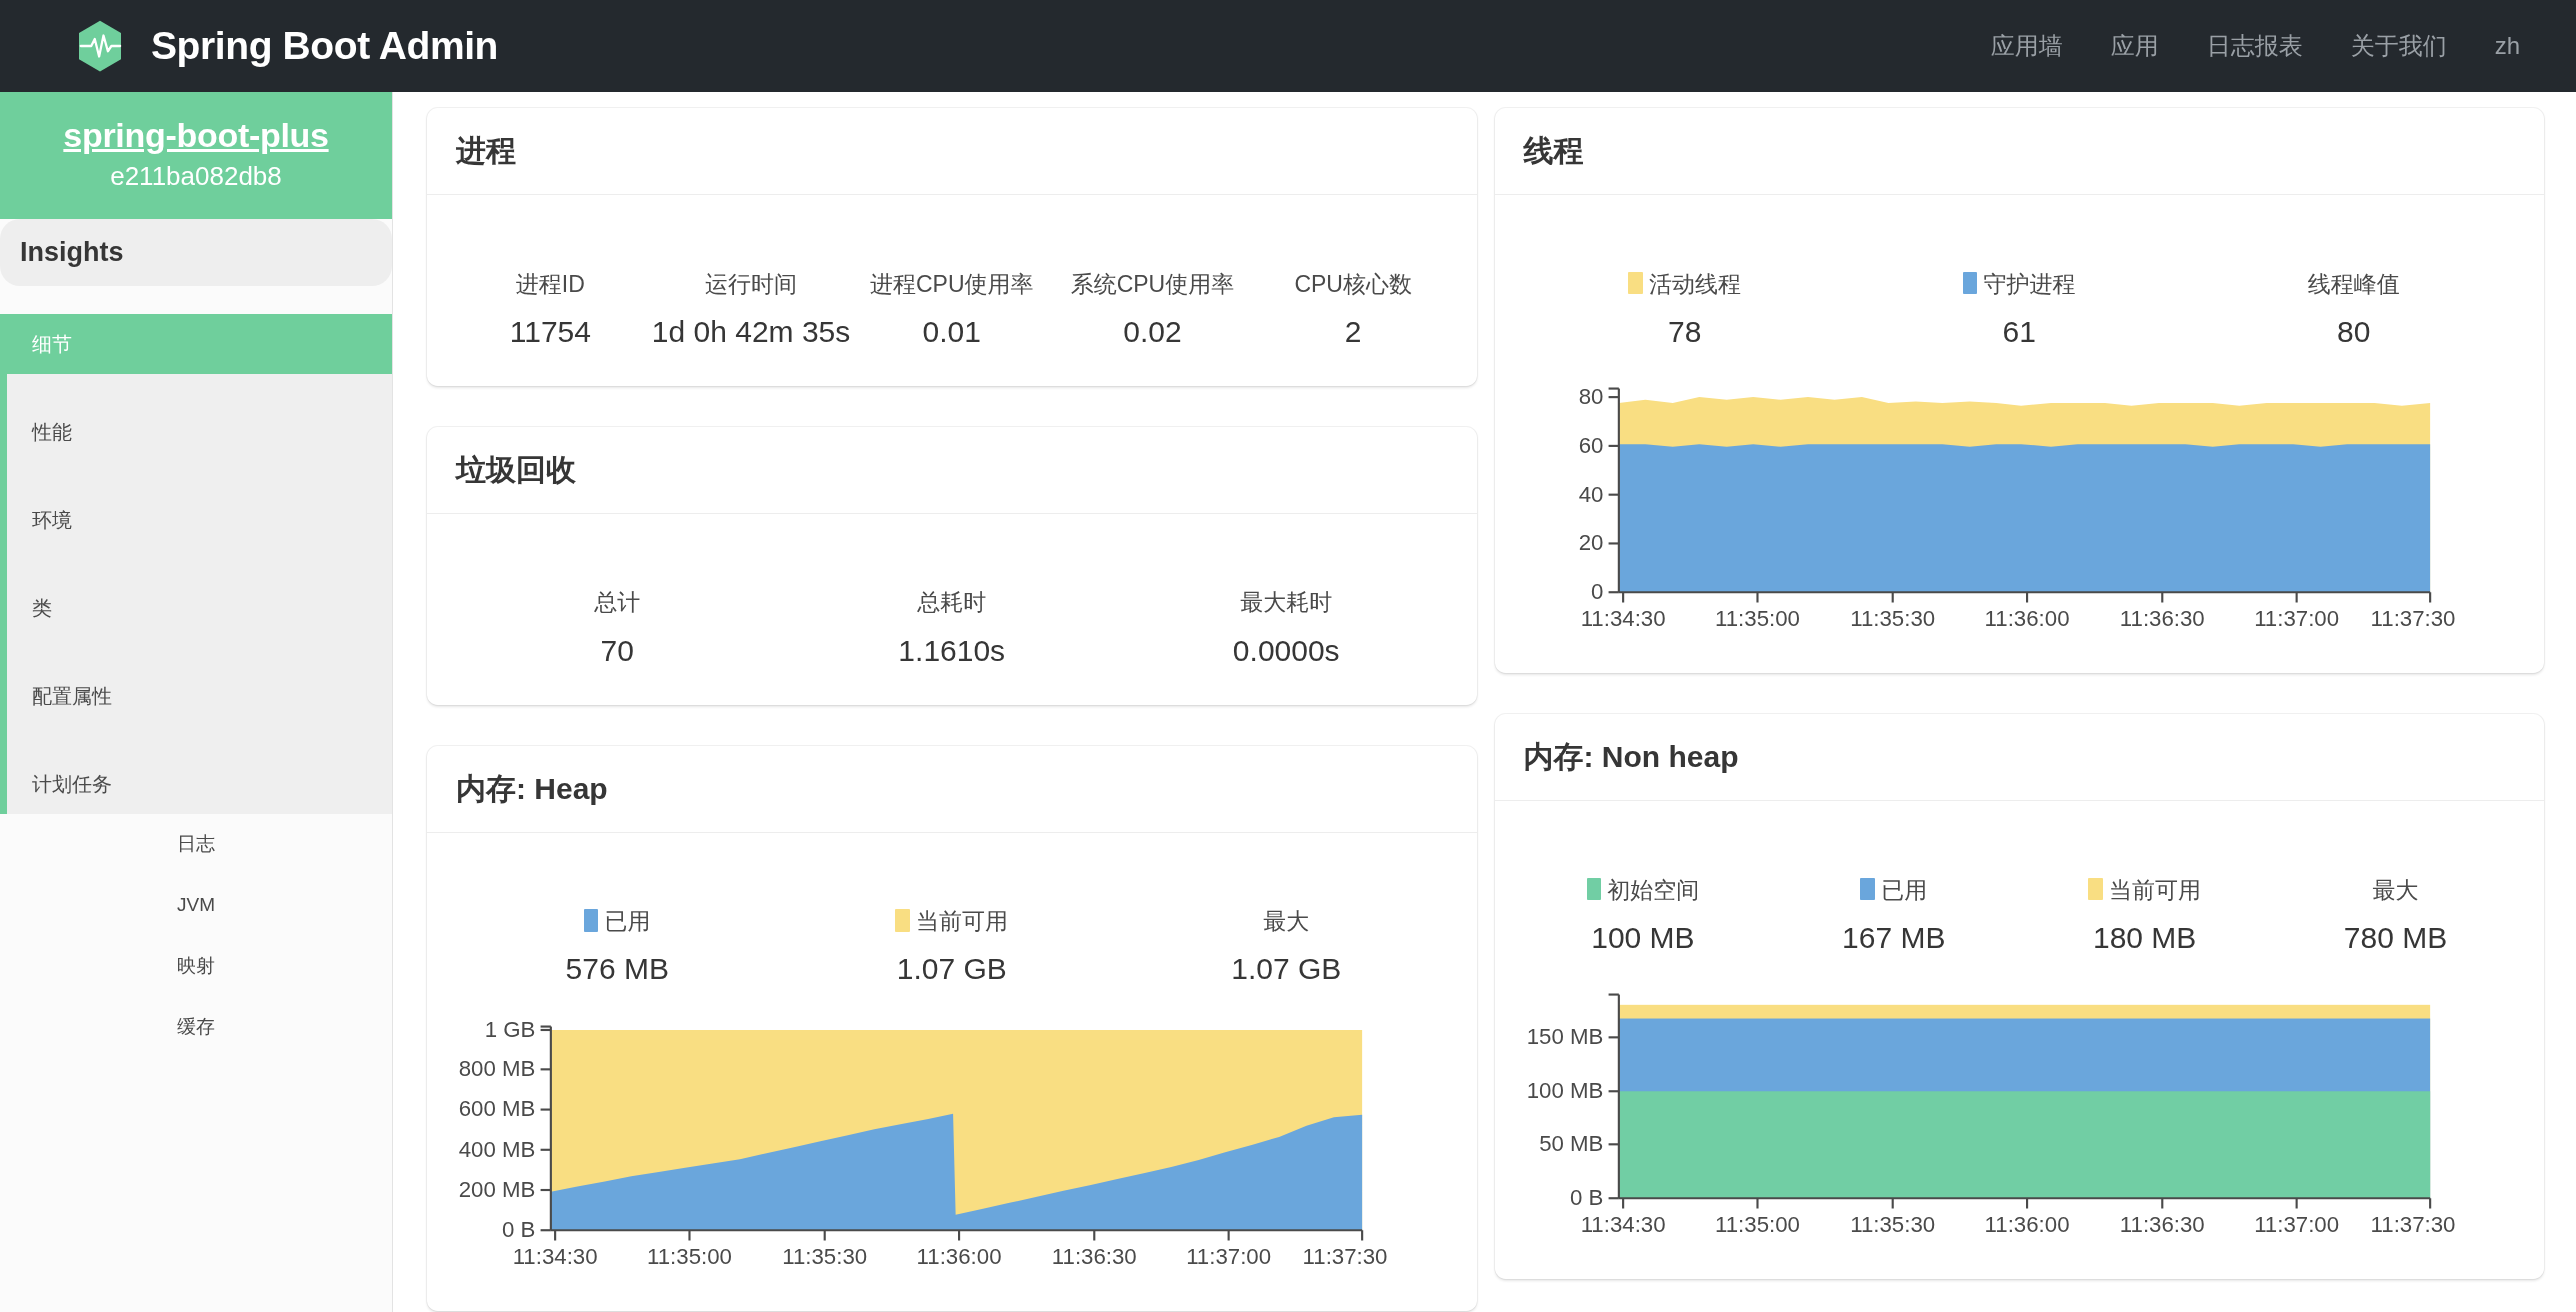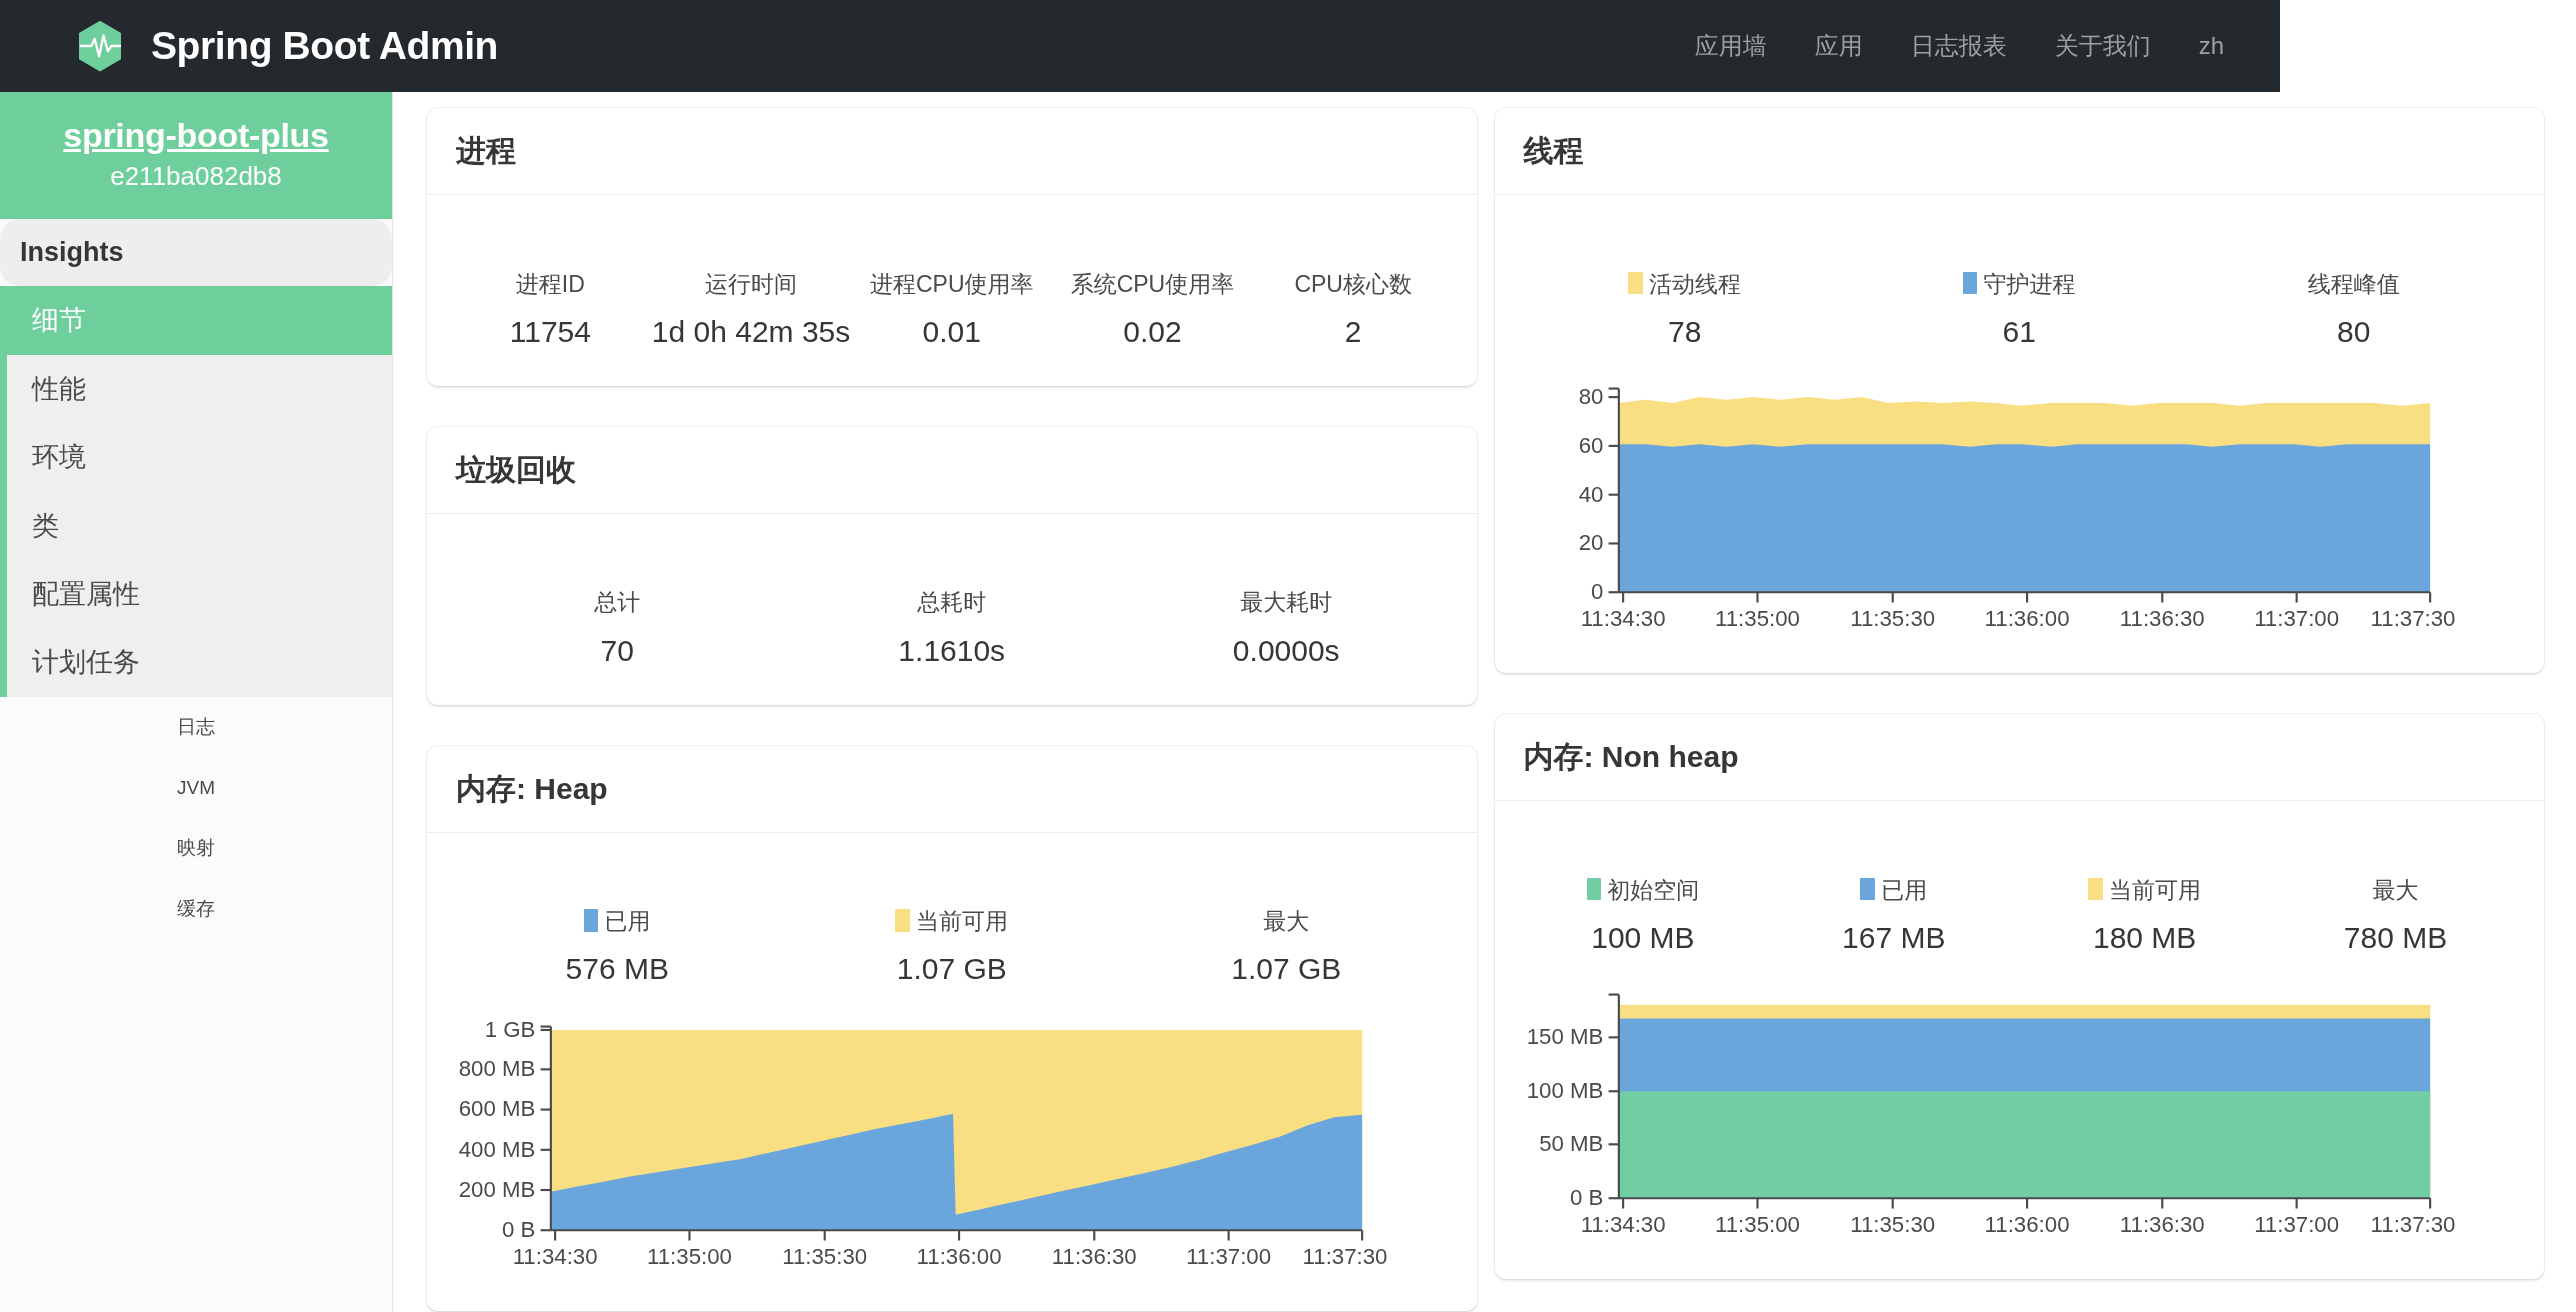--- a/index.html
+++ b/index.html
@@ -6,21 +6,21 @@
   html, body {
     width: 2576px; height: 1312px;
     font-family: "Liberation Sans", "DejaVu Sans", sans-serif;
     background: #ffffff;
     overflow: hidden;
   }
 
   
   .navbar {
     position: absolute; top: 0; left: 0;
-    width: 2280px; height: 92px;
+    width: 2576px; height: 92px;
     background: #24292e;
     display: flex; align-items: center;
     padding: 0 47px 0 72px;
     z-index: 20;
   }
   .brand { display: flex; align-items: center; gap: 23px; }
   .brand-logo { width: 56px; height: 56px; display: block; }
   .brand-title {
     color: #ffffff; font-size: 39px; font-weight: 700; letter-spacing: -0.4px;
     white-space: nowrap;
@@ -60,22 +60,23 @@
     color: #363636; font-size: 27px; font-weight: 700;
     padding: 18px 20px;
     border-radius: 20px;
   }
   .sb-subgroup {
     background: #efefef;
     border-left: 7.2px solid #6fcf9c;
   }
   .sb-subitem {
     padding: 18px 20px 18px 25px;
-    font-size: 27px; color: #4a4a4a; cursor: pointer;
+    font-size: 20px; color: #4a4a4a; cursor: pointer;
     line-height: 1.2;
+    margin-top: 28px;
   }
   .sb-subitem.active { background: #6fcf9c; color: #ffffff; }
   .sb-item {
     padding: 19px 36px; font-size: 19px; color: #4a4a4a; cursor: pointer;
     line-height: 1.2;
     text-align: center;
   }
 
   
   .content {

